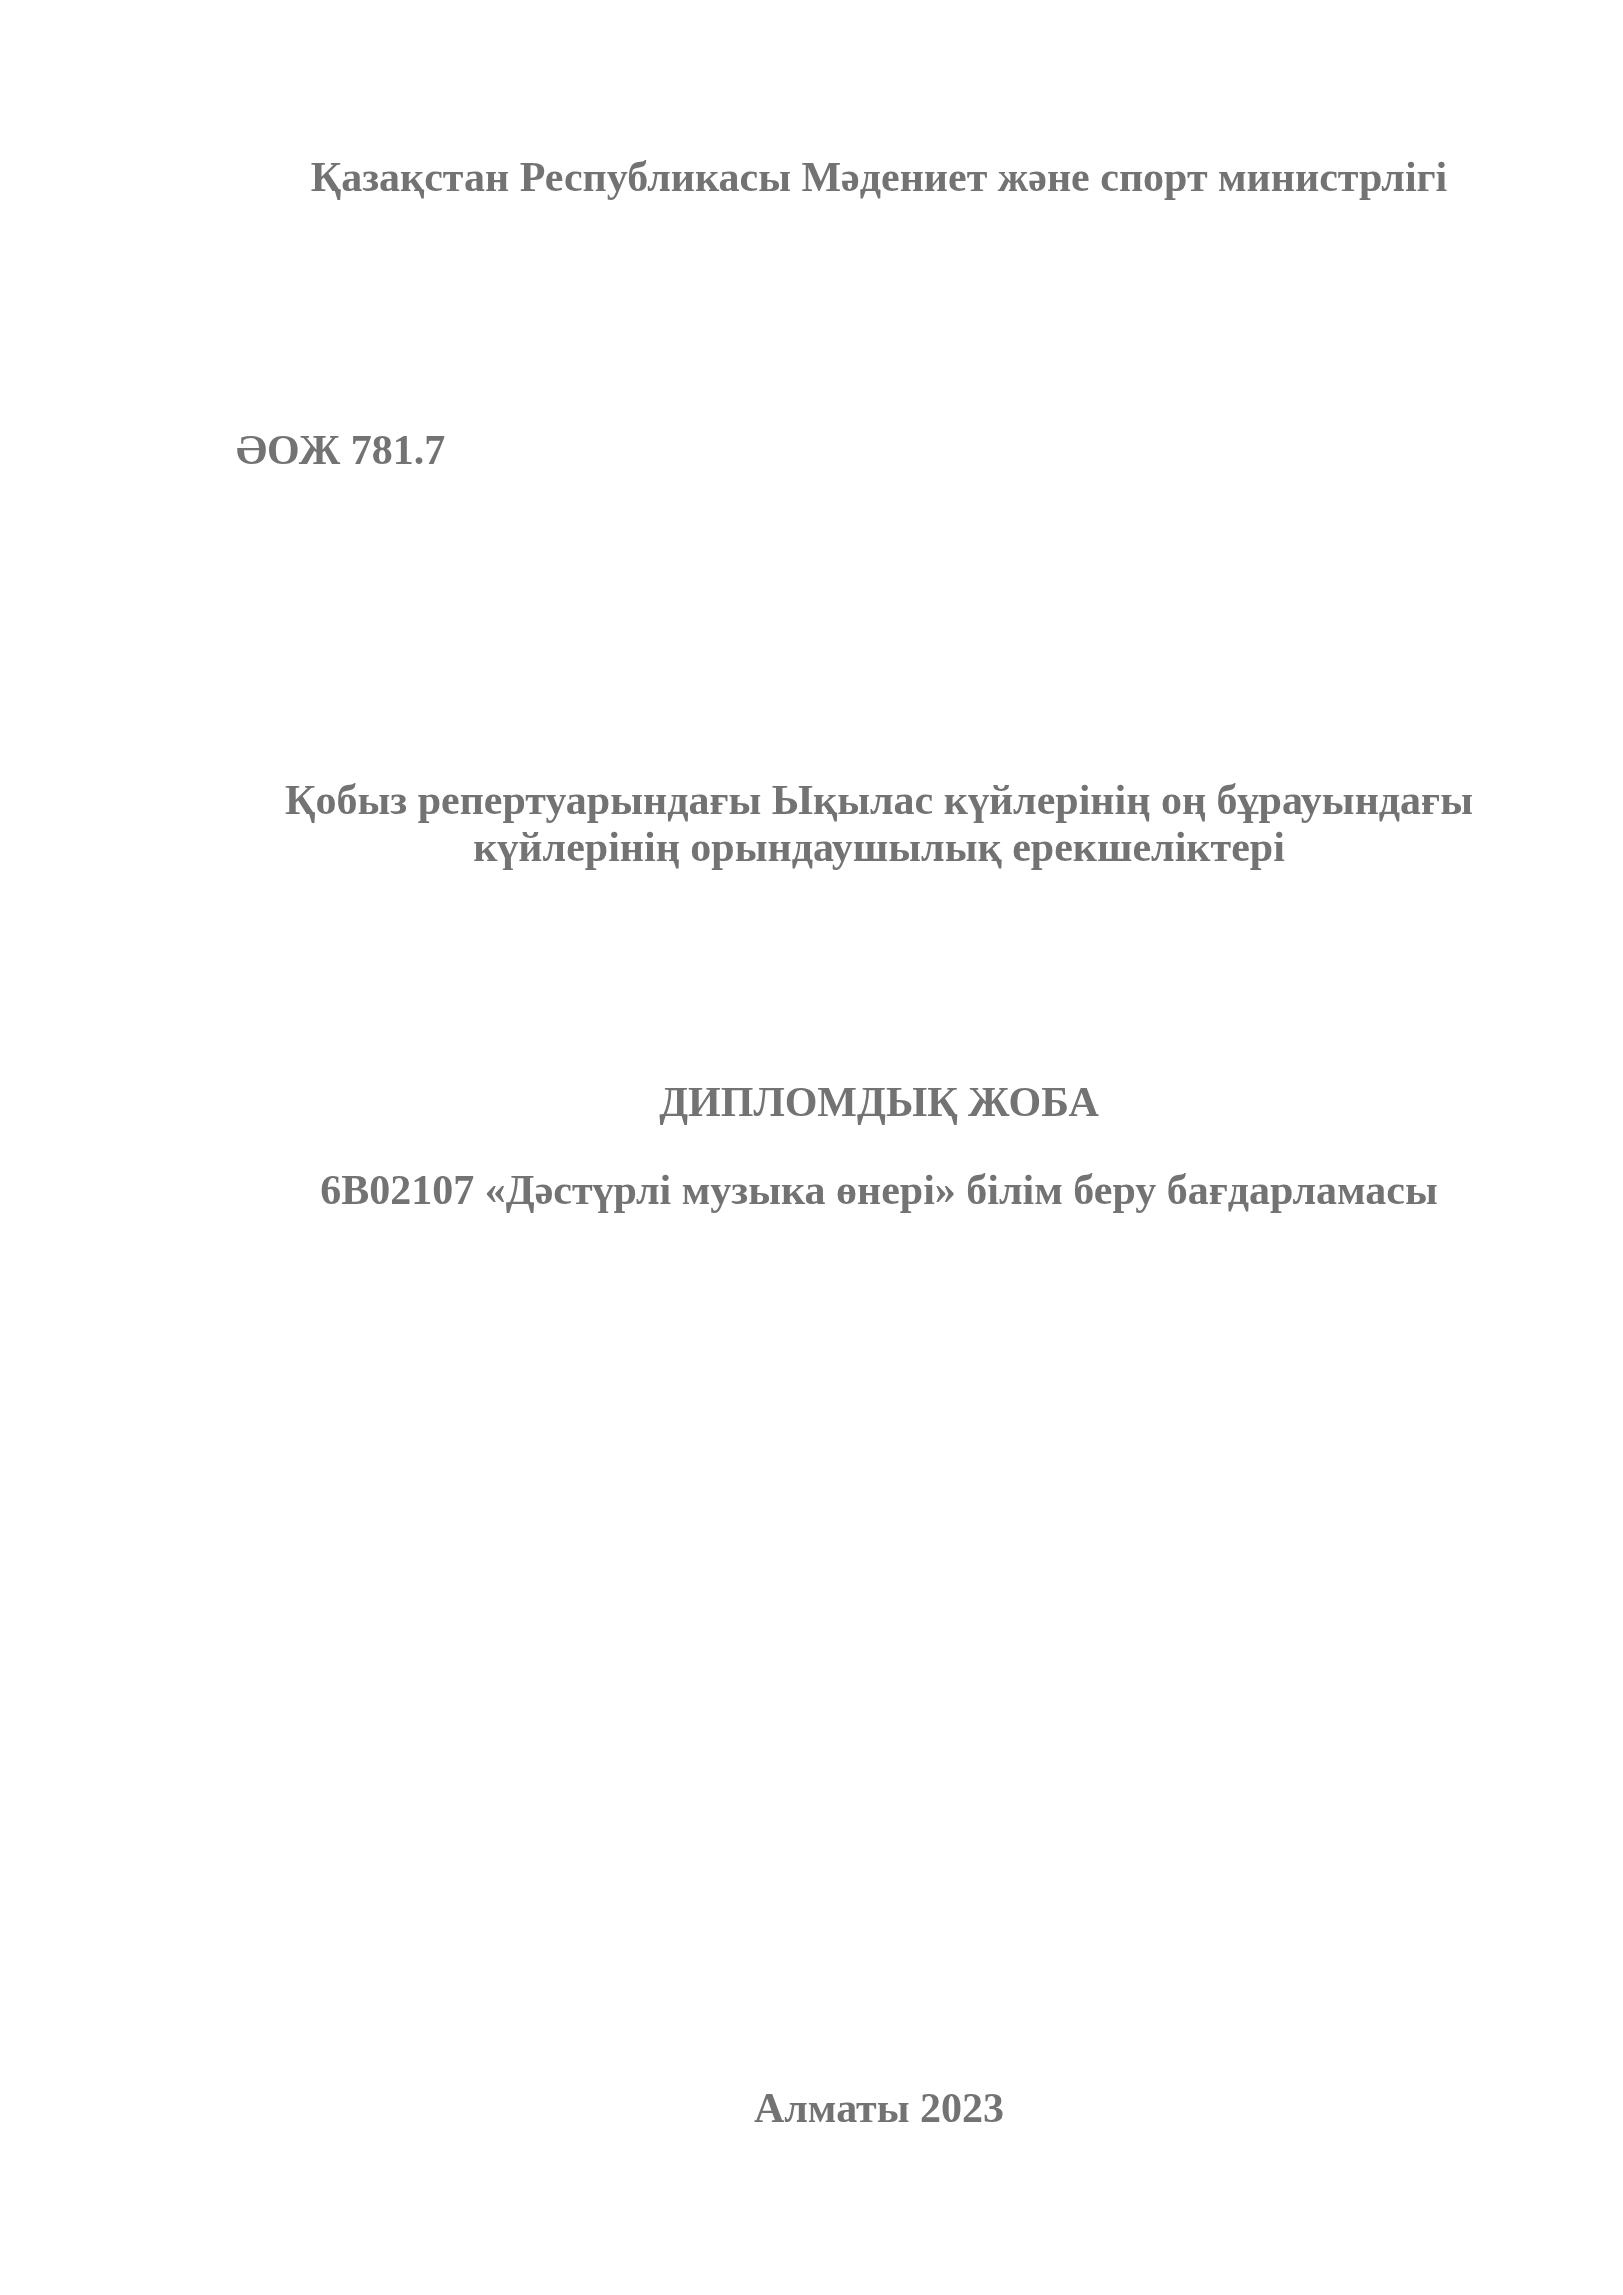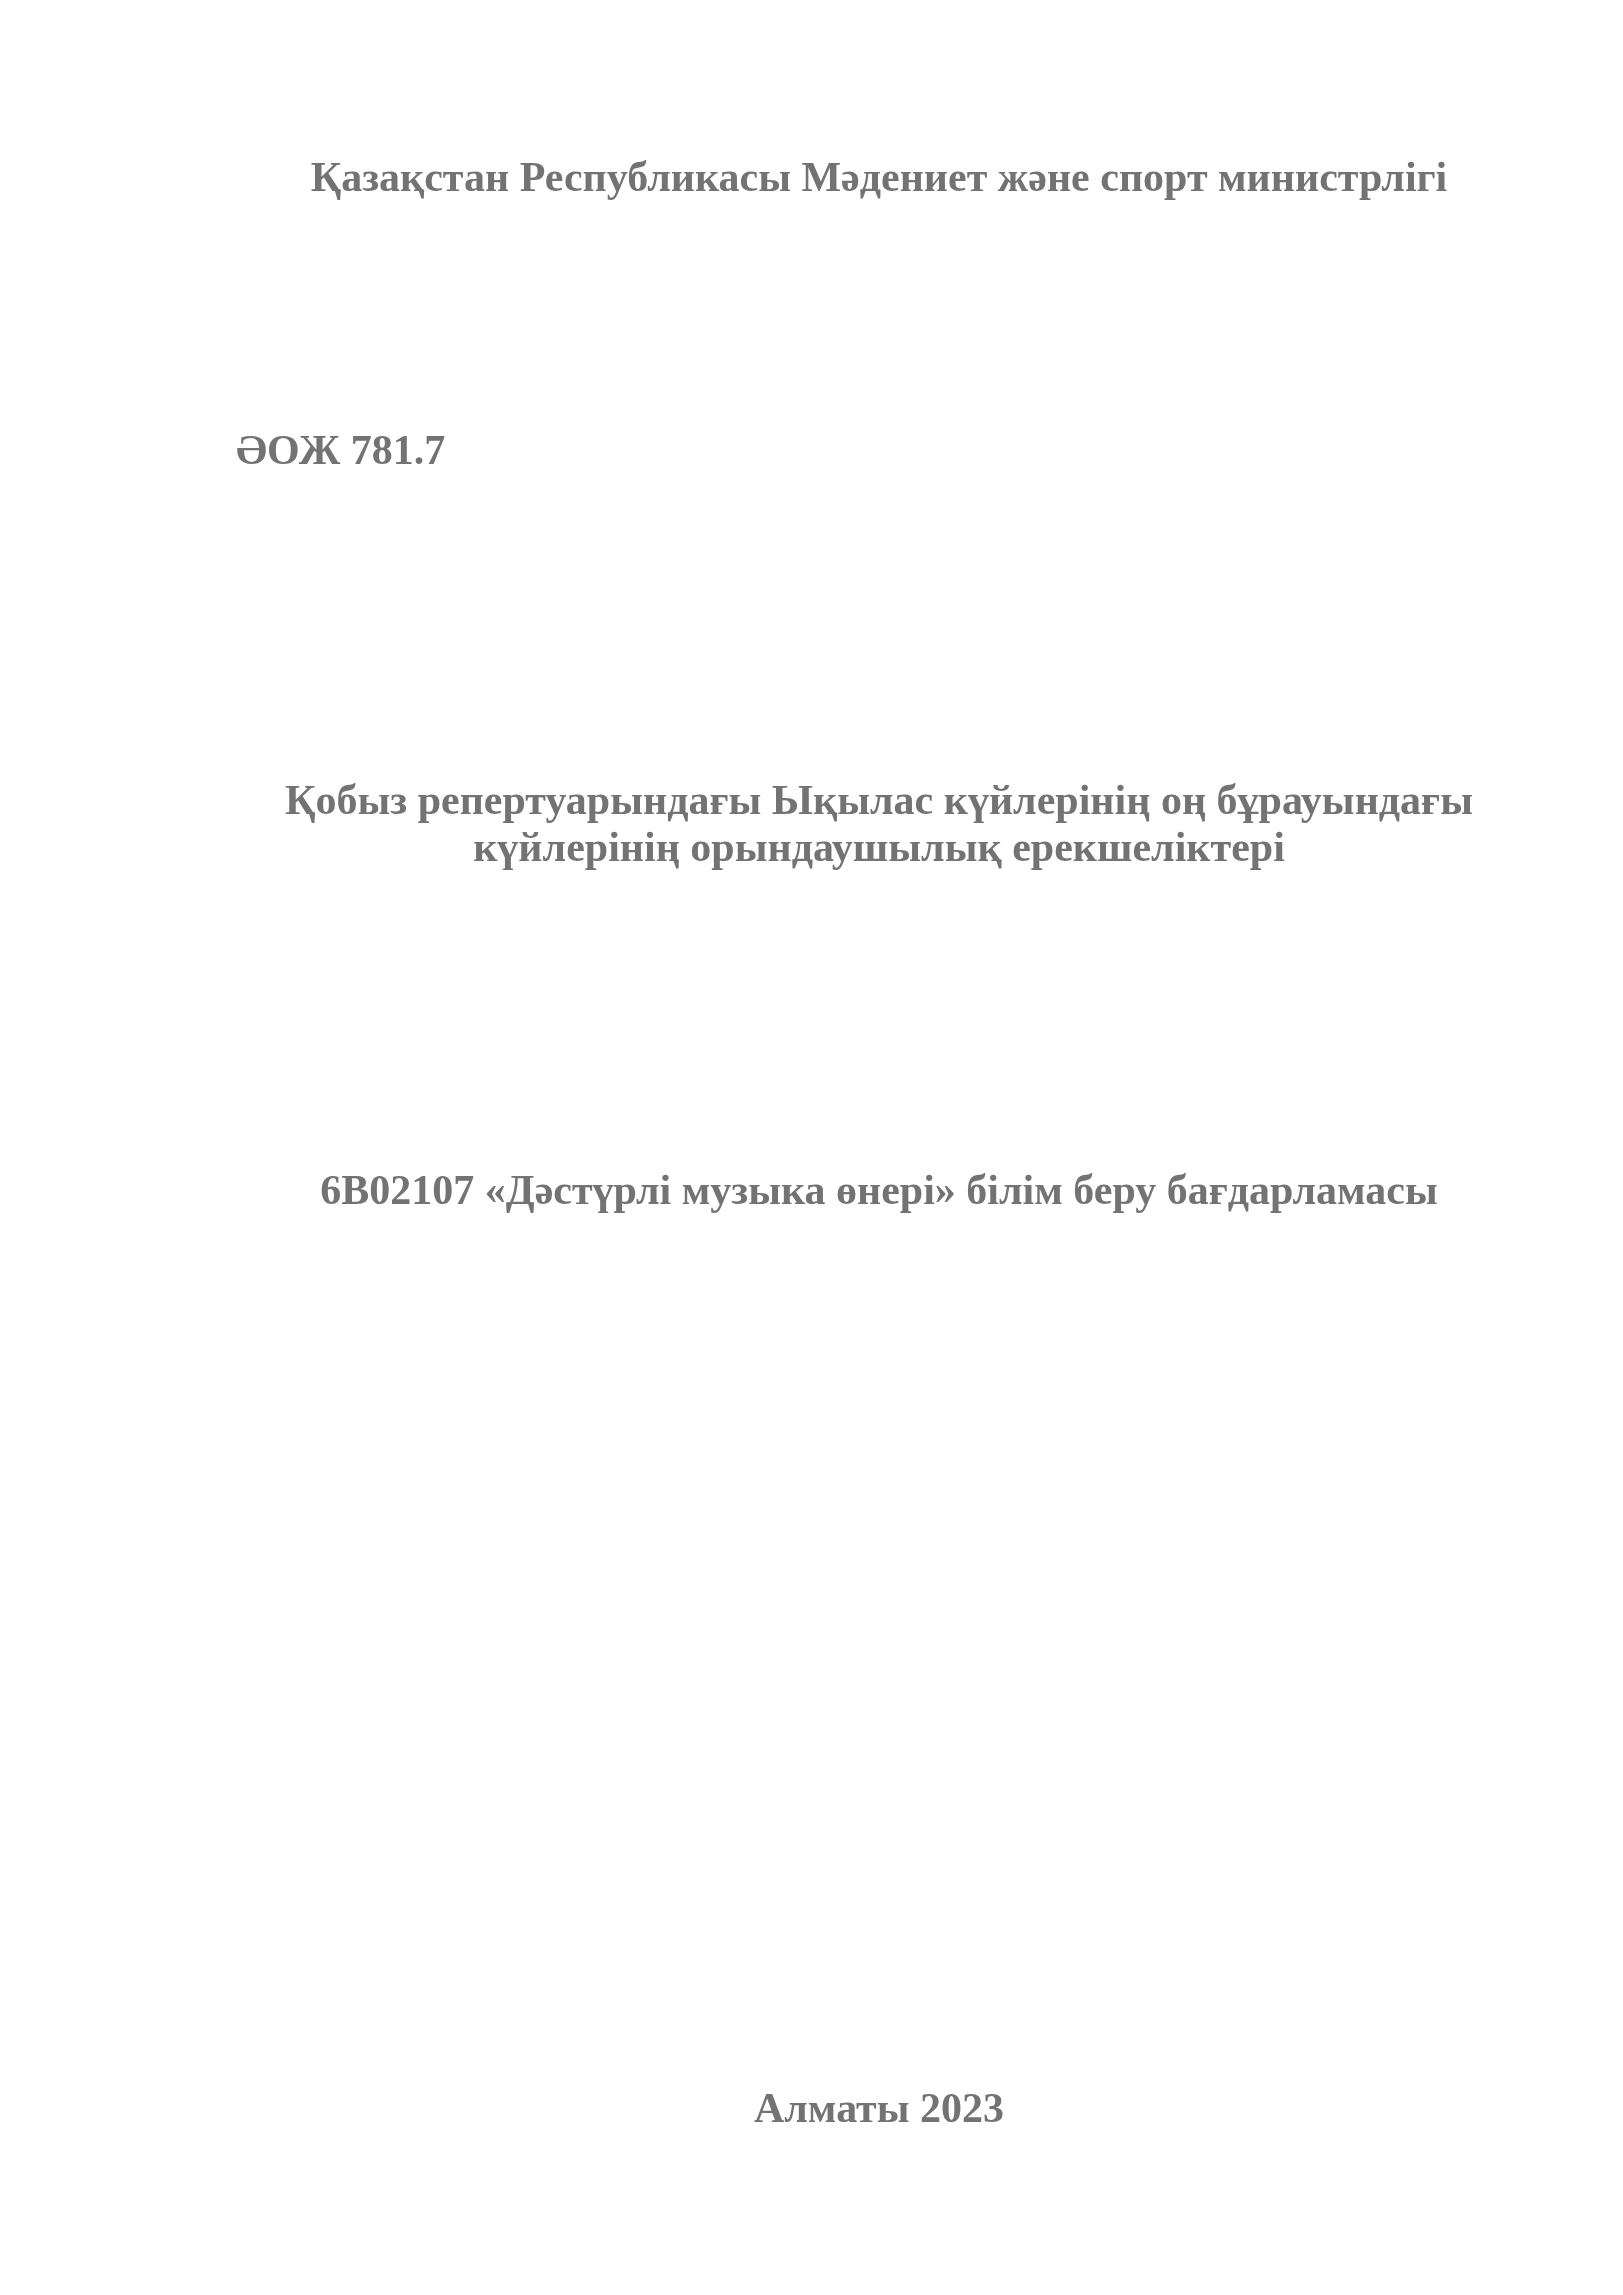--- a/index.html
+++ b/index.html
@@ -57,19 +57,20 @@
 
 
   <div class="udc udc-pos">ӘОЖ 781.7</div>
 
 
   <div class="line-wrap work-title">
     <div>Қобыз репертуарындағы Ықылас күйлерінің оң бұрауындағы</div>
     <div>күйлерінің орындаушылық ерекшеліктері</div>
   </div>
 
+  <div class="line work-type">ДИПЛОМДЫҚ ЖОБА</div>
 
   <div class="line program">6В02107 «Дәстүрлі музыка өнері» білім беру бағдарламасы</div>
 
   <div class="line city-year">Алматы 2023</div>
 
 </div>
 
 
 </body></html>

